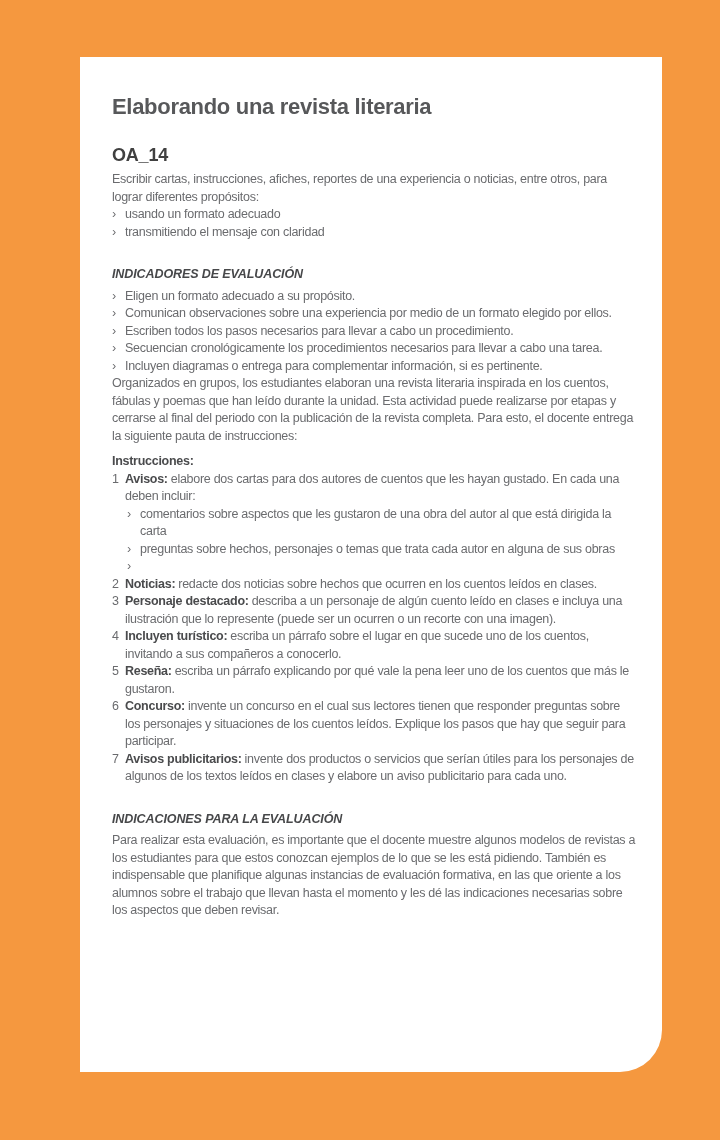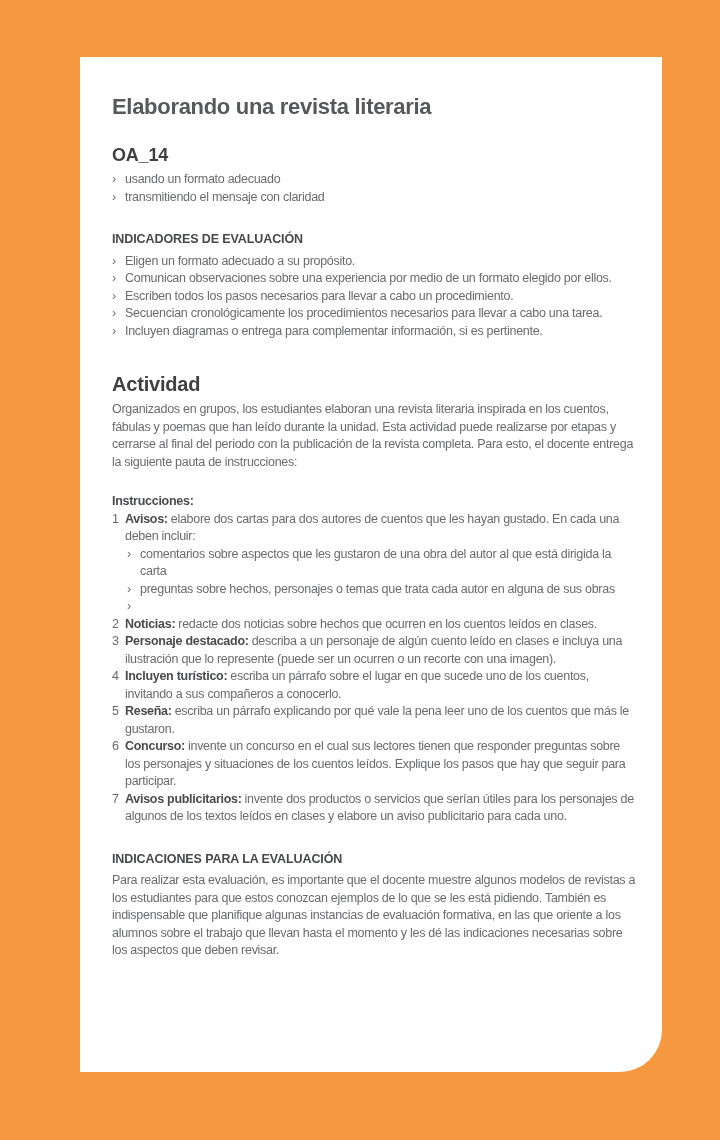--- a/index.html
+++ b/index.html
@@ -42,47 +42,49 @@
     color:#6A6B6E;
     margin:0;
   }
   .caps-heading{
     font-size:12.5px;
     font-weight:bold;
     letter-spacing:-0.1px;
     color:#47484A;
     margin:25px 0 4px 0;
     line-height:17.5px;
+    font-style:italic;
   }
   .bullet-row{display:flex;}
   .bullet-row .marker{flex:0 0 13px;}
   .num-row{display:flex;}
   .num-row .num{flex:0 0 13px;}
   .num-row .num-body{flex:1;}
   .bold-label{
     font-weight:bold;
     color:#4A4B4D;
     margin-right:3px;
   }
   .sub-bullets{margin-left:2px;}
   .sub-bullets .marker{flex:0 0 13px;}
   .instr-heading{
     font-weight:bold;
     color:#4A4B4D;
-    margin-top:22px;
+    margin-top:8px;
   }
 </style>
 </head>
 <body>
 
 <div class="card">
 
   <h1 class="page-title">Elaborando una revista literaria</h1>
 
   <h2 class="orange-heading oa-heading">OA_14</h2>
+  <p class="body-text">Escribir cartas, instrucciones, afiches, reportes de una experiencia o noticias, entre otros, para lograr diferentes propósitos:</p>
   <div class="body-text">
     <div class="bullet-row">
       <span class="marker">›</span>
       <span>usando un formato adecuado</span>
     </div>
     <div class="bullet-row">
       <span class="marker">›</span>
       <span>transmitiendo el mensaje con claridad</span>
     </div>
   </div>
@@ -104,21 +106,20 @@
     <div class="bullet-row">
       <span class="marker">›</span>
       <span>Secuencian cronológicamente los procedimientos necesarios para llevar a cabo una tarea.</span>
     </div>
     <div class="bullet-row">
       <span class="marker">›</span>
       <span>Incluyen diagramas o entrega para complementar información, si es pertinente.</span>
     </div>
   </div>
 
-  <h2 class="orange-heading actividad-heading">Actividad</h2>
   <p class="body-text">Organizados en grupos, los estudiantes elaboran una revista literaria inspirada en los cuentos, fábulas y poemas que han leído durante la unidad. Esta actividad puede realizarse por etapas y cerrarse al final del periodo con la publicación de la revista completa. Para esto, el docente entrega la siguiente pauta de instrucciones:</p>
 
   <div class="body-text instr-heading">Instrucciones:</div>
 
   <div class="body-text">
 
     <div class="num-row">
       <span class="num">1</span>
       <div class="num-body">
         <span class="bold-label">Avisos:</span><span>elabore dos cartas para dos autores de cuentos que les hayan gustado. En cada una deben incluir:</span>

